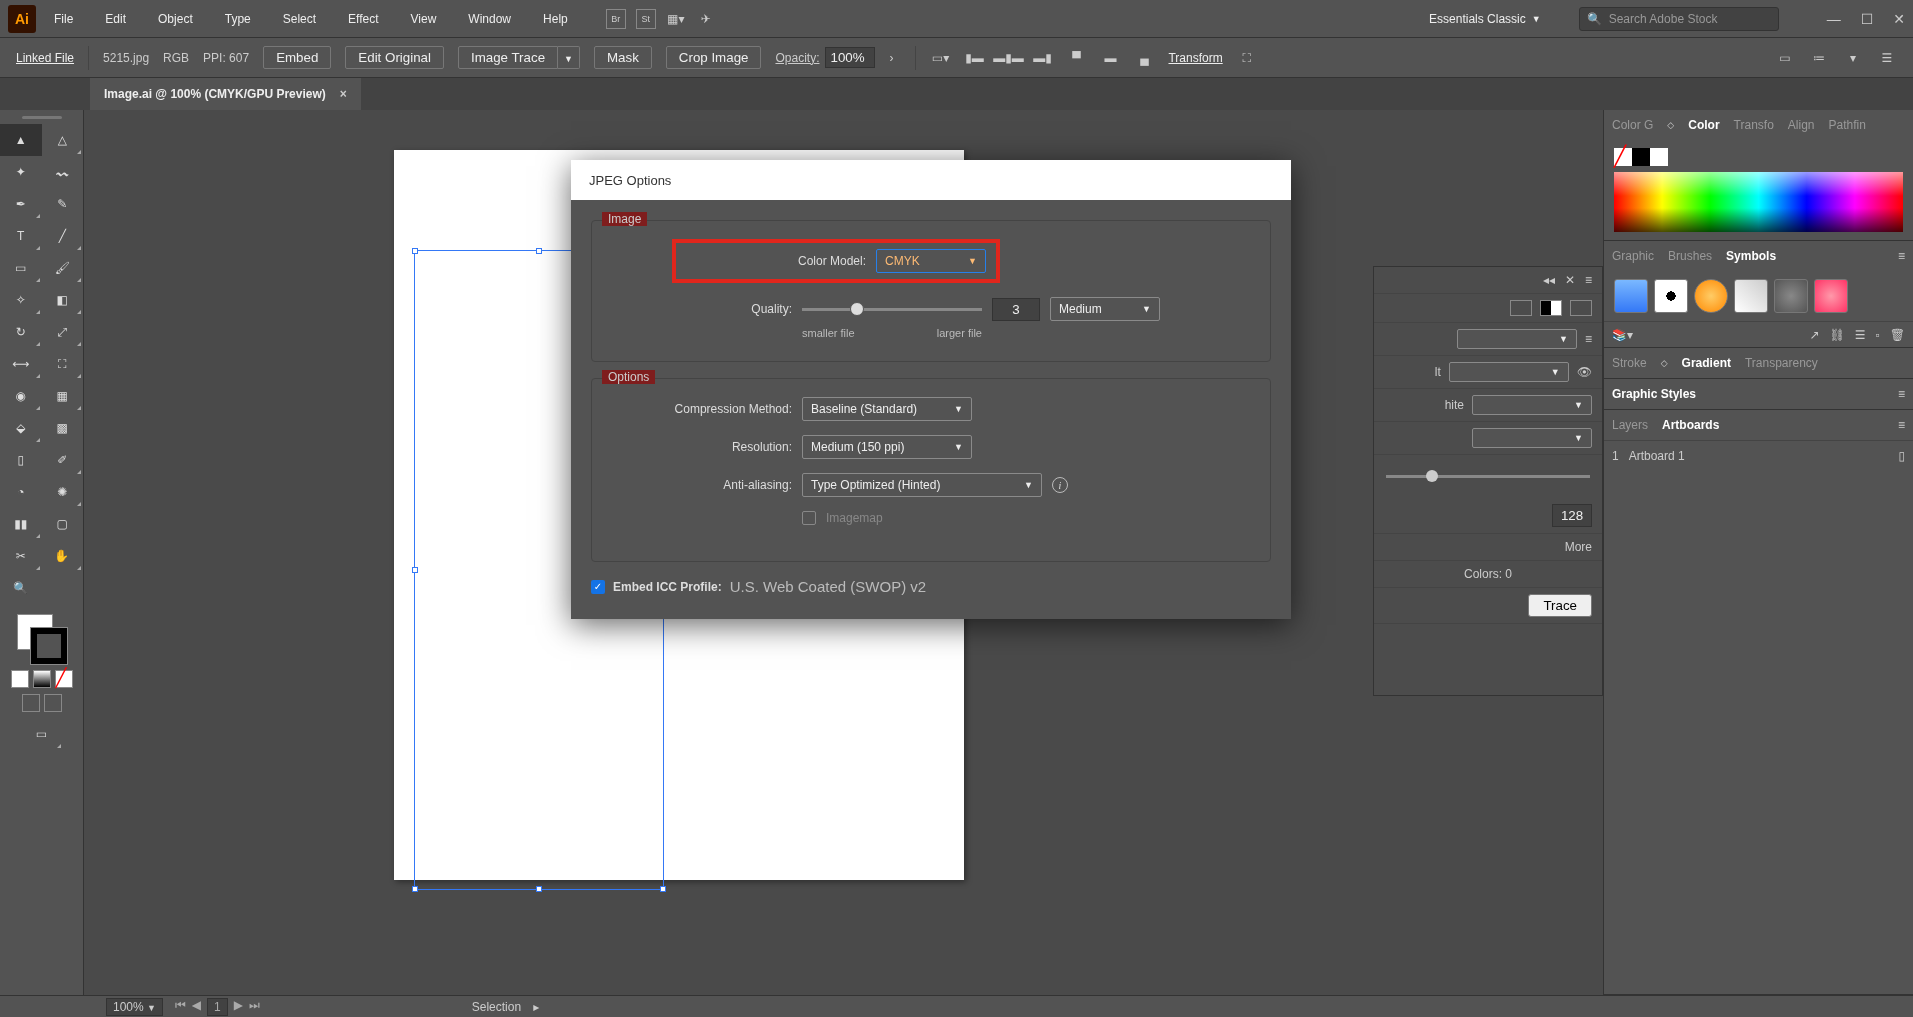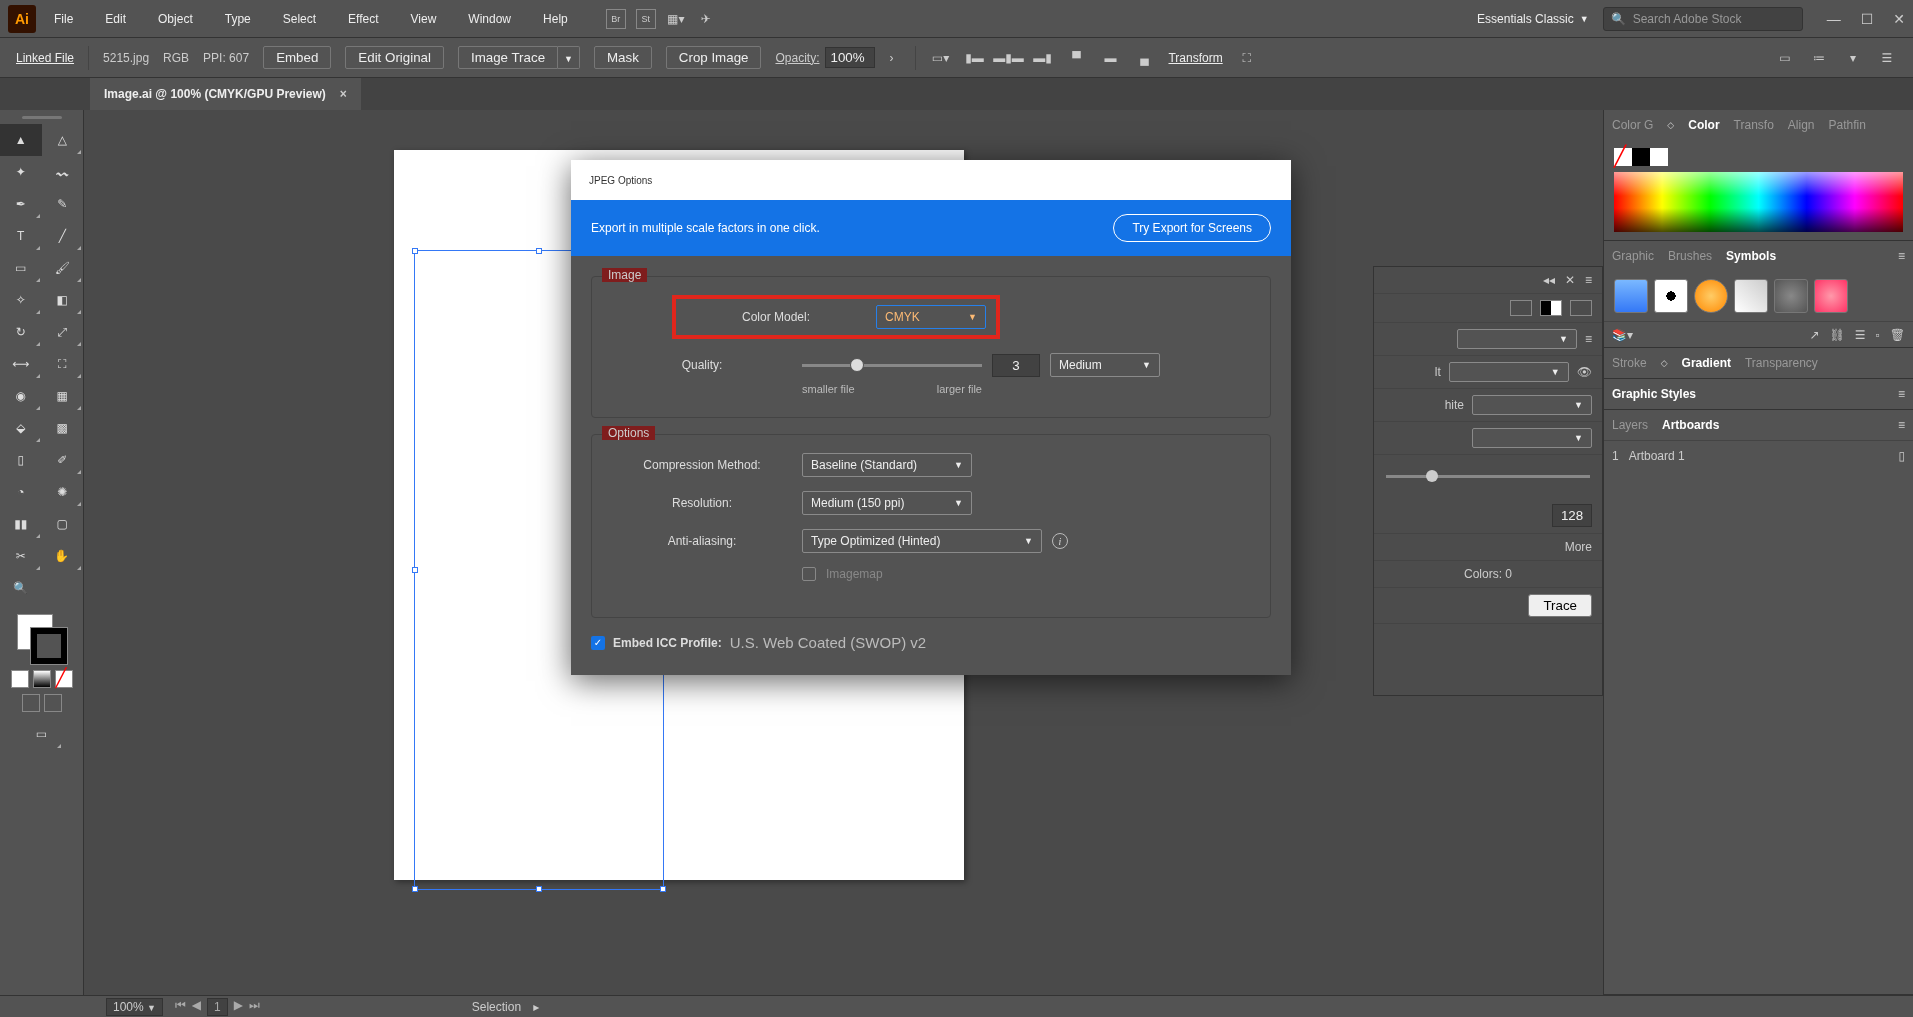--- a/index.html
+++ b/index.html
@@ -3,21 +3,21 @@
 <meta charset="utf-8">
 <style>
 * { margin: 0; padding: 0; box-sizing: border-box; font-family: "Segoe UI", Arial, sans-serif; }
 body { background: #535353; color: #ccc; font-size: 12px; overflow: hidden; width: 1913px; height: 1017px; position: relative; }
 
 
 .menubar { height: 38px; background: #535353; display: flex; align-items: center; padding: 0 8px; gap: 4px; border-bottom: 1px solid #333; }
 .app-logo { width: 28px; height: 28px; background: #310; color: #ff9a00; display: flex; align-items: center; justify-content: center; font-weight: bold; font-size: 14px; border-radius: 3px; }
 .menu-item { padding: 6px 14px; color: #eee; cursor: pointer; }
 .menubar-icons { display: flex; gap: 10px; margin-left: 20px; align-items: center; }
-.menubar-right { margin-left: auto; display: flex; align-items: center; gap: 4px; }
+.menubar-right { margin-left: auto; display: flex; align-items: center; gap: 28px; }
 .workspace-sel { padding: 4px 10px; color: #eee; display: flex; align-items: center; gap: 6px; }
 .search-stock { background: #424242; border: 1px solid #333; padding: 4px 8px; width: 200px; color: #999; border-radius: 3px; display: flex; align-items: center; gap: 6px; }
 .window-controls { display: flex; gap: 20px; margin-left: 20px; color: #ccc; font-size: 14px; }
 
 
 .controlbar { height: 40px; background: #535353; display: flex; align-items: center; padding: 0 16px; gap: 14px; border-bottom: 1px solid #333; }
 .ctrl-label { color: #eee; }
 .ctrl-btn { background: #535353; border: 1px solid #777; padding: 3px 12px; color: #eee; border-radius: 2px; cursor: pointer; }
 .ctrl-sep { width: 1px; height: 24px; background: #444; }
 .opacity-box { display: flex; align-items: center; gap: 6px; }
@@ -73,28 +73,28 @@
 .layer-row { display: flex; align-items: center; height: 30px; padding: 0 8px; gap: 10px; border-top: 1px solid #444; }
 .trace-btn { margin-left: auto; border:1px solid #777; padding:3px 14px; border-radius:3px; }
 
 
 .statusbar { position: absolute; bottom: 0; left: 0; right: 0; height: 22px; background: #535353; border-top: 1px solid #333; display: flex; align-items: center; padding: 0 10px; gap: 12px; }
 .zoom-box { background: #424242; border: 1px solid #333; padding: 1px 6px; }
 .nav-arrows { display: flex; gap: 6px; color: #aaa; }
 
 
 .dialog { position: absolute; left: 571px; top: 160px; width: 720px; background: #fff; box-shadow: 0 6px 30px rgba(0,0,0,.6); z-index: 100; }
-.dialog-title { height: 40px; display: flex; align-items: center; padding: 0 18px; color: #333; font-size: 10px; }
+.dialog-title { height: 40px; display: flex; align-items: center; padding: 0 18px; color: #333; font-size: 13px; }
 .dialog-banner { height: 56px; background: #1473e6; display: flex; align-items: center; padding: 0 20px; color: #fff; justify-content: space-between; }
 .banner-btn { border: 1.5px solid #fff; border-radius: 18px; padding: 6px 18px; color: #fff; cursor: pointer; }
 .dialog-body { background: #535353; padding: 20px 20px 24px 20px; color: #ddd; }
 .group { border: 1px solid #444; border-radius: 4px; padding: 18px 20px 22px 20px; margin-bottom: 16px; position: relative; }
 .group-label { position: absolute; top: -9px; left: 10px; background: #7f1d1d; padding: 0 6px; color: #ccc; }
 .form-row { display: flex; align-items: center; margin-bottom: 14px; gap: 10px; }
-.form-row label { width: 180px; text-align: center; color: #ddd; }
+.form-row label { width: 180px; text-align: right; color: #ddd; }
 .sel-box { background: #535353; border: 1px solid #8a8a8a; padding: 4px 8px; display: flex; align-items: center; justify-content: space-between; color: #eee; cursor: pointer; border-radius: 2px; }
 .sel-box.blue { border: 1px solid #2680eb; color: #fdba74; }
 .highlight-box { border: 4px solid #e1261c; padding: 6px 10px; display: inline-flex; align-items: center; gap: 10px; }
 .slider-track { width: 180px; height: 3px; background: #888; position: relative; }
 .slider-thumb { position: absolute; top: -6px; left: 48px; width: 14px; height: 14px; border-radius: 50%; background: #ddd; border: 1px solid #555; }
 .num-input { width: 48px; background: #424242; border: 1px solid #333; padding: 3px 6px; color: #eee; text-align: center; }
 .slider-labels { display: flex; justify-content: space-between; width: 180px; font-size: 11px; color: #bbb; margin-left: 190px; margin-top: -8px; }
 .chk-row { display: flex; align-items: center; gap: 8px; margin-top: 6px; }
 .chk { width: 14px; height: 14px; background: #1473e6; border-radius: 2px; display: flex; align-items: center; justify-content: center; color: #fff; font-size: 10px; }
 .chk.unchecked { background: #535353; border: 1px solid #888; }
@@ -420,24 +420,20 @@
         <span>1</span>
         <span>Artboard 1</span>
         <span style="margin-left:auto">▯</span>
       </div>
     </div>
   </div>
 </div>
 
 <div class="dialog">
   <div class="dialog-title">JPEG Options</div>
-  <div class="dialog-banner">
-    <span>Export in multiple scale factors in one click.</span>
-    <span class="banner-btn">Try Export for Screens</span>
-  </div>
   <div class="dialog-body">
     <div class="group">
       <span class="group-label">Image</span>
       <div class="form-row">
         <div class="highlight-box" style="margin-left:60px">
           <label>Color Model:</label>
           <div class="sel-box blue" style="width:110px">
             <span>CMYK</span>
             <span class="chevron">▼</span>
           </div>

